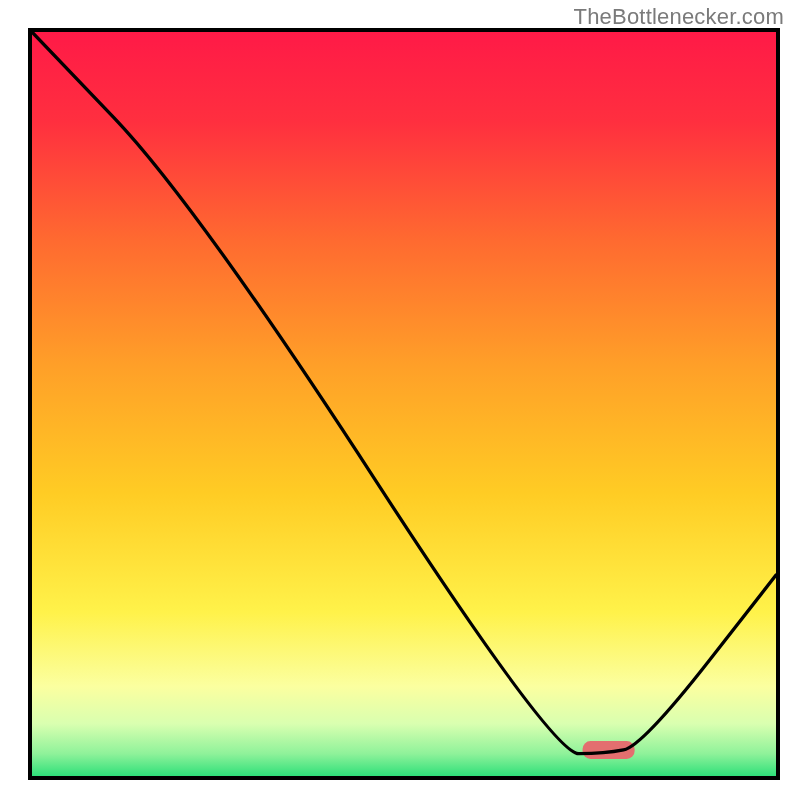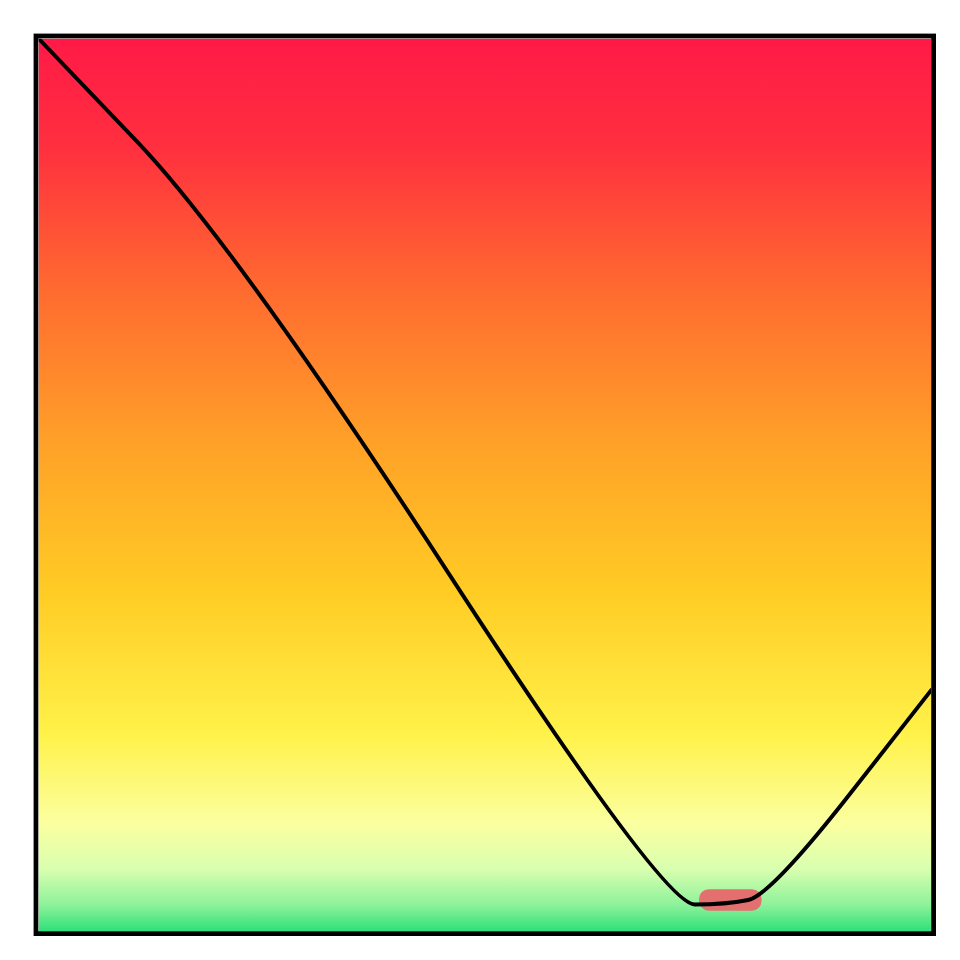--- a/index.html
+++ b/index.html
@@ -41,20 +41,21 @@
     display: block;
     width: 744px;
     height: 744px;
   }
 </style>
 </head>
 <body>
 
 <div class="page">
 
+  <div class="watermark">TheBottlenecker.com</div>
 
   <div class="chart-frame">
     <svg id="chart-svg" viewBox="0 0 744 744" preserveAspectRatio="none">
       <defs>
         <linearGradient id="bg-grad" x1="0" y1="0" x2="0" y2="1">
             <stop offset="0%" stop-color="#ff1a47"></stop>
             <stop offset="12%" stop-color="#ff2f3f"></stop>
             <stop offset="28.000000000000004%" stop-color="#ff6a30"></stop>
             <stop offset="45%" stop-color="#ffa028"></stop>
             <stop offset="62%" stop-color="#ffcc24"></stop>

